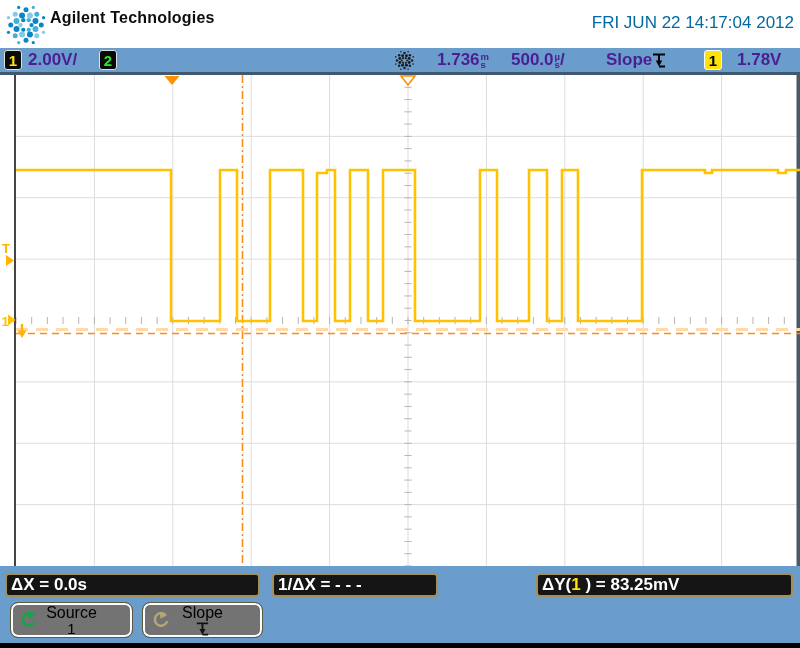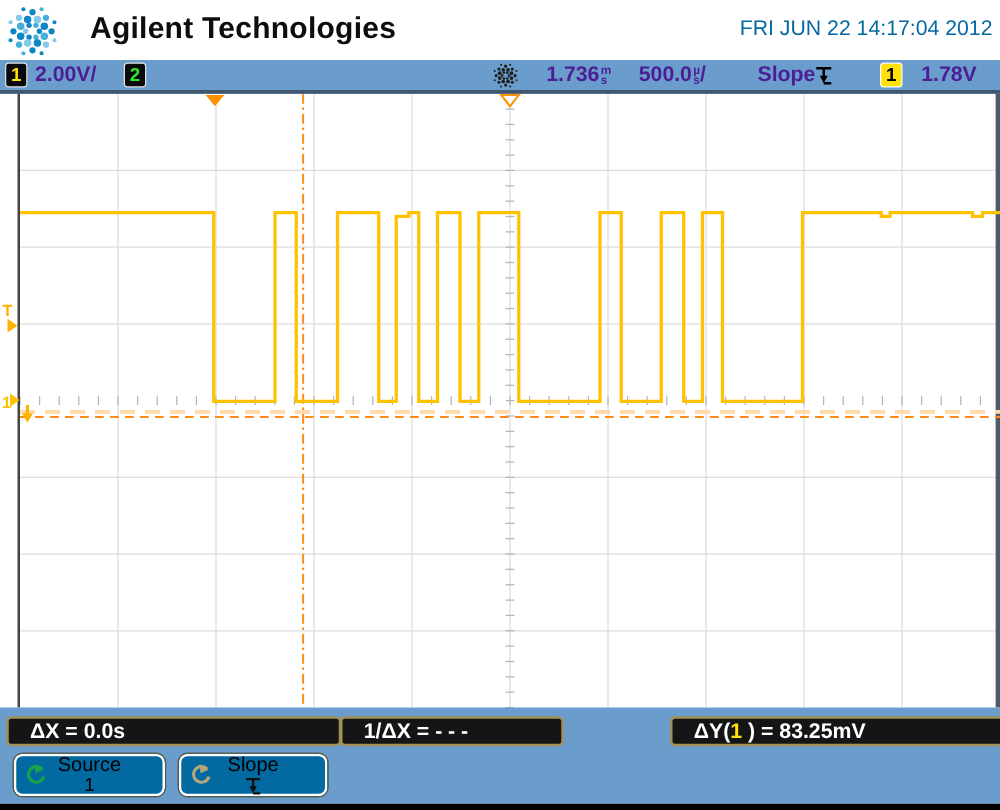--- a/index.html
+++ b/index.html
@@ -4,21 +4,21 @@
 <style>
   html,body{margin:0;padding:0}
   body{
     width:800px;height:648px;position:relative;overflow:hidden;
     background:#ffffff;font-family:"Liberation Sans",sans-serif;
     -webkit-font-smoothing:antialiased;
   }
   
   .topbar{position:absolute;left:0;top:0;width:800px;height:48px;background:#ffffff}
   .logo-svg{position:absolute;left:5px;top:2px}
-  .brand{position:absolute;left:72px;top:9px;font-size:24px;font-weight:bold;color:#0d0d0d;letter-spacing:0.2px}
+  .brand{position:absolute;left:50px;top:9px;font-size:16px;font-weight:bold;color:#0d0d0d;letter-spacing:0.2px}
   .timestamp{position:absolute;right:6px;top:13px;font-size:17px;color:#0369a1}
 
   
   .statusbar{position:absolute;left:0;top:48px;width:800px;height:24px;background:#6b9dcc;border-bottom:3px solid #42586f}
   .sb-item{position:absolute;top:0;height:24px;display:flex;align-items:center;font-size:17px;font-weight:700;color:#4c1d95;white-space:nowrap}
   .badge{position:absolute;top:2px;height:18px;min-width:12px;padding:0 2px;background:#0a0a0a;
          border:1px solid #dfdfdf;border-radius:3px;display:flex;align-items:center;justify-content:center;
          font-size:15px;font-weight:700;line-height:1}
   .badge-ch1{left:4px;color:#ffe20a}
   .badge-ch2{left:99px;color:#2ee62e}
@@ -32,26 +32,26 @@
   .stack i{font-style:normal;font-size:9.5px;line-height:7.5px;font-weight:700}
   .burst-svg{position:absolute;left:393px;top:1px}
   .edge-icon{position:absolute;left:652px;top:3px}
 
   
   #scope-svg{position:absolute;left:0;top:0}
 
   
   .bottombar{position:absolute;left:0;top:566px;width:800px;height:77px;background:#6b9dcc}
   .mbox{position:absolute;top:7px;height:20px;background:#151515;border:2px solid #a39057;border-radius:4px;
-        color:#ffffff;font-size:17px;font-weight:600;display:flex;align-items:center;padding-left:17px;white-space:pre}
+        color:#ffffff;font-size:17px;font-weight:600;display:flex;align-items:center;padding-left:4px;white-space:pre}
   .mbox1{left:5px;width:247px}
   .mbox2{left:272px;width:158px}
   .mbox3{left:536px;width:249px}
   .ylw{color:#ffe20a}
-  .softkey{position:absolute;top:36px;height:34px;background:#0369a1;border:1px solid #5b5b40;border-radius:8px;
+  .softkey{position:absolute;top:36px;height:34px;background:#737373;border:1px solid #5b5b40;border-radius:8px;
            box-shadow:inset 0 0 0 2px #fbfdff;color:#000;text-align:center;cursor:pointer}
   .sk1{left:10px;width:121px}
   .sk2{left:142px;width:119px}
   .sk-label{margin-top:2px;font-size:16px;line-height:16px}
   .sk-value{font-size:15px;line-height:15px}
   .knob-icon{position:absolute;left:8px;top:7px}
   .sk-edge{display:block;margin:0 auto}
   .blackstrip{position:absolute;left:0;top:643px;width:800px;height:5px;background:#000000}
 </style>
 </head>

